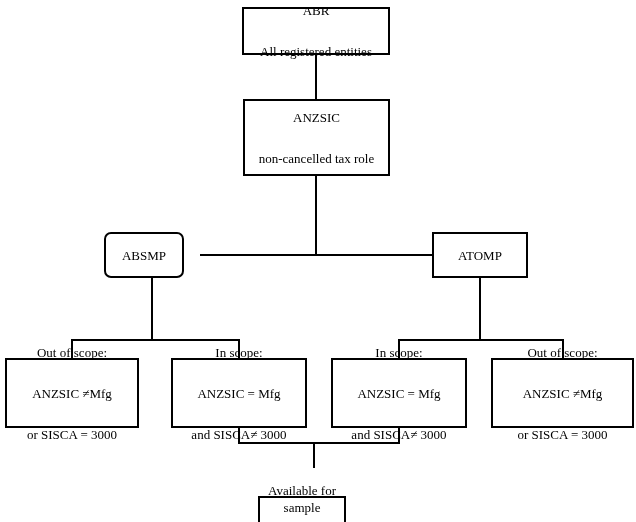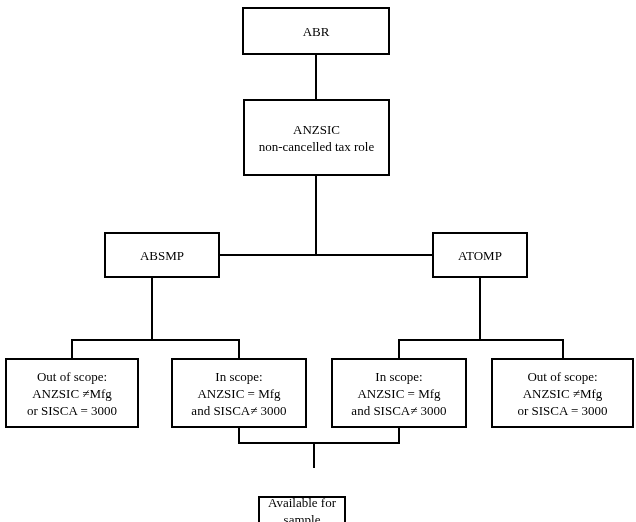--- a/index.html
+++ b/index.html
@@ -18,32 +18,33 @@
     border: 2px solid #000000;
     background: #ffffff;
     display: flex;
     flex-direction: column;
     align-items: center;
     justify-content: center;
     text-align: center;
     font-size: 13px;
     line-height: 17px;
     padding: 4px 2px;
+    gap: 24px;
   }
   .vline, .hline {
     position: absolute;
     background: #000000;
   }
   .vline { width: 2px; }
   .hline { height: 2px; }
 
   
   #n-abr       { left: 242px; top: 7px;   width: 148px; height: 48px; }
   #n-absbr     { left: 243px; top: 99px;  width: 147px; height: 77px; }
-  #n-absmp     { left: 104px; top: 232px; width: 116px;  height: 46px; }
+  #n-absmp     { left: 104px; top: 232px; width: 80px;  height: 46px; border-radius: 7px; }
   #n-atomp     { left: 432px; top: 232px; width: 96px;  height: 46px; text-align: center; }
   #n-out-left  { left: 5px;   top: 358px; width: 134px; height: 70px; }
   #n-in-left   { left: 171px; top: 358px; width: 136px; height: 70px; }
   #n-in-right  { left: 331px; top: 358px; width: 136px; height: 70px; }
   #n-out-right { left: 491px; top: 358px; width: 143px; height: 70px; }
   #n-available { left: 258px; top: 476px; width: 88px; height: 47px; margin-top: 20px; }
 
   
   #c-abr-absbr      { left: 315px; top: 55px;  height: 44px; }
   #c-absbr-down     { left: 315px; top: 176px; height: 80px; }
@@ -77,20 +78,21 @@
   <div class="hline" id="c-right-horiz"></div>
   <div class="vline" id="c-inright-stub"></div>
   <div class="vline" id="c-outright-stub"></div>
   <div class="vline" id="c-inleft-down"></div>
   <div class="vline" id="c-inright-down"></div>
   <div class="hline" id="c-bottom-horiz"></div>
   <div class="vline" id="c-available-stub"></div>
 
   <div class="node" id="n-abr">
     <div>ABR</div>
+    <div>All registered entities</div>
   </div>
 
   <div class="node" id="n-absbr">
     <div>ANZSIC</div>
     <div>non-cancelled tax role</div>
   </div>
 
   <div class="node" id="n-absmp">
     <div>ABSMP</div>
   </div>

